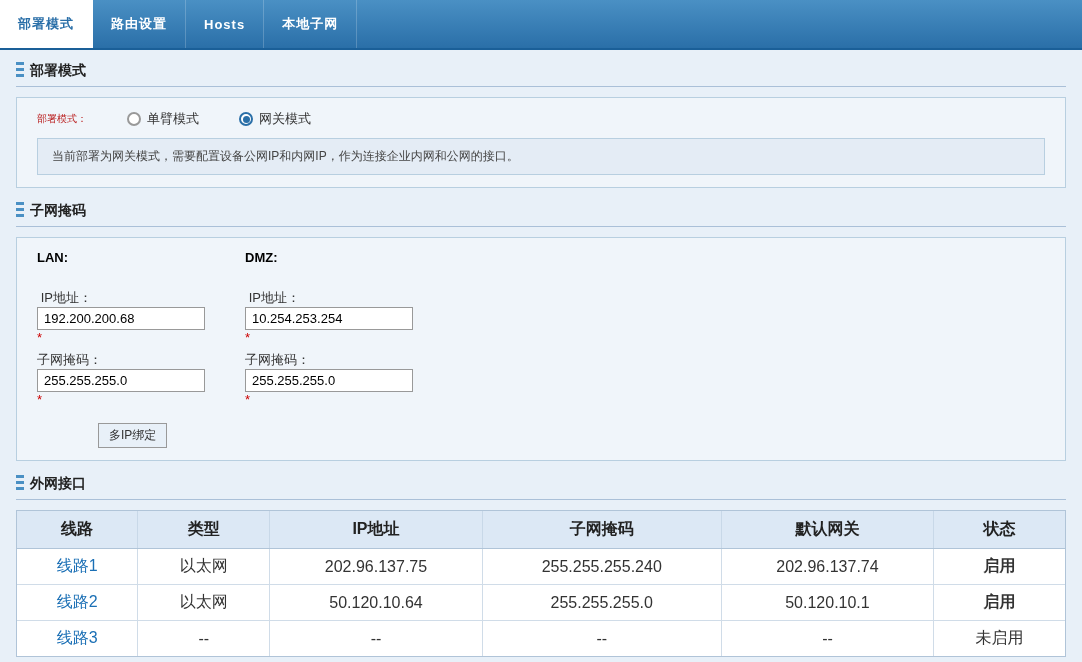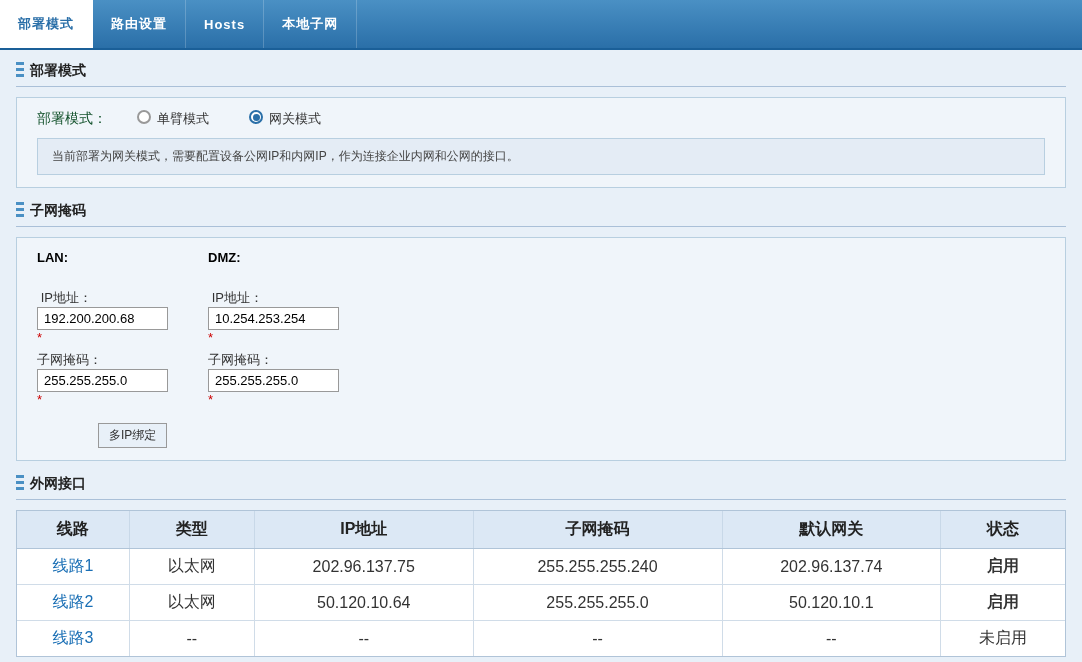--- a/index.html
+++ b/index.html
@@ -83,32 +83,32 @@
     }
 
     
     .deploy-mode-row {
       display: flex;
       align-items: center;
       margin-bottom: 10px;
       gap: 30px;
     }
     .deploy-label {
-      font-size: 14px;
-      color: #14532d;
+      font-size: 10px;
+      color: #b91c1c;
       min-width: 60px;
     }
     .radio-group {
       display: flex;
       gap: 40px;
       align-items: center;
     }
     .radio-option {
       display: flex;
-      align-items: flex-start;
+      align-items: center;
       gap: 6px;
       font-size: 13px;
       color: #333;
     }
     .radio-circle {
       width: 14px;
       height: 14px;
       border-radius: 50%;
       border: 2px solid #999;
       background: #fff;
@@ -162,21 +162,21 @@
     .field-label {
       font-size: 13px;
       color: #333;
       min-width: 55px;
       text-align: right;
     }
     .field-input {
       border: 1px solid #999;
       padding: 3px 6px;
       font-size: 13px;
-      width: 131px;
+      width: 168px;
       background: #fff;
       font-family: inherit;
     }
     .field-star {
       color: #c00;
       font-size: 13px;
     }
     .multi-ip-btn {
       margin-top: 6px;
       padding: 3px 10px;
@@ -213,21 +213,21 @@
     .outer-table thead th:last-child {
       border-right: none;
     }
     .outer-table tbody tr {
       border-bottom: 1px solid #d0dce8;
     }
     .outer-table tbody tr:last-child {
       border-bottom: none;
     }
     .outer-table tbody td {
-      padding: 7px 12px;
+      padding: 7px 20px;
       text-align: center;
       color: #333;
       border-right: 1px solid #d0dce8;
     }
     .outer-table tbody td:last-child {
       border-right: none;
     }
     .link-cell {
       color: #1a6fb5;
       cursor: pointer;

